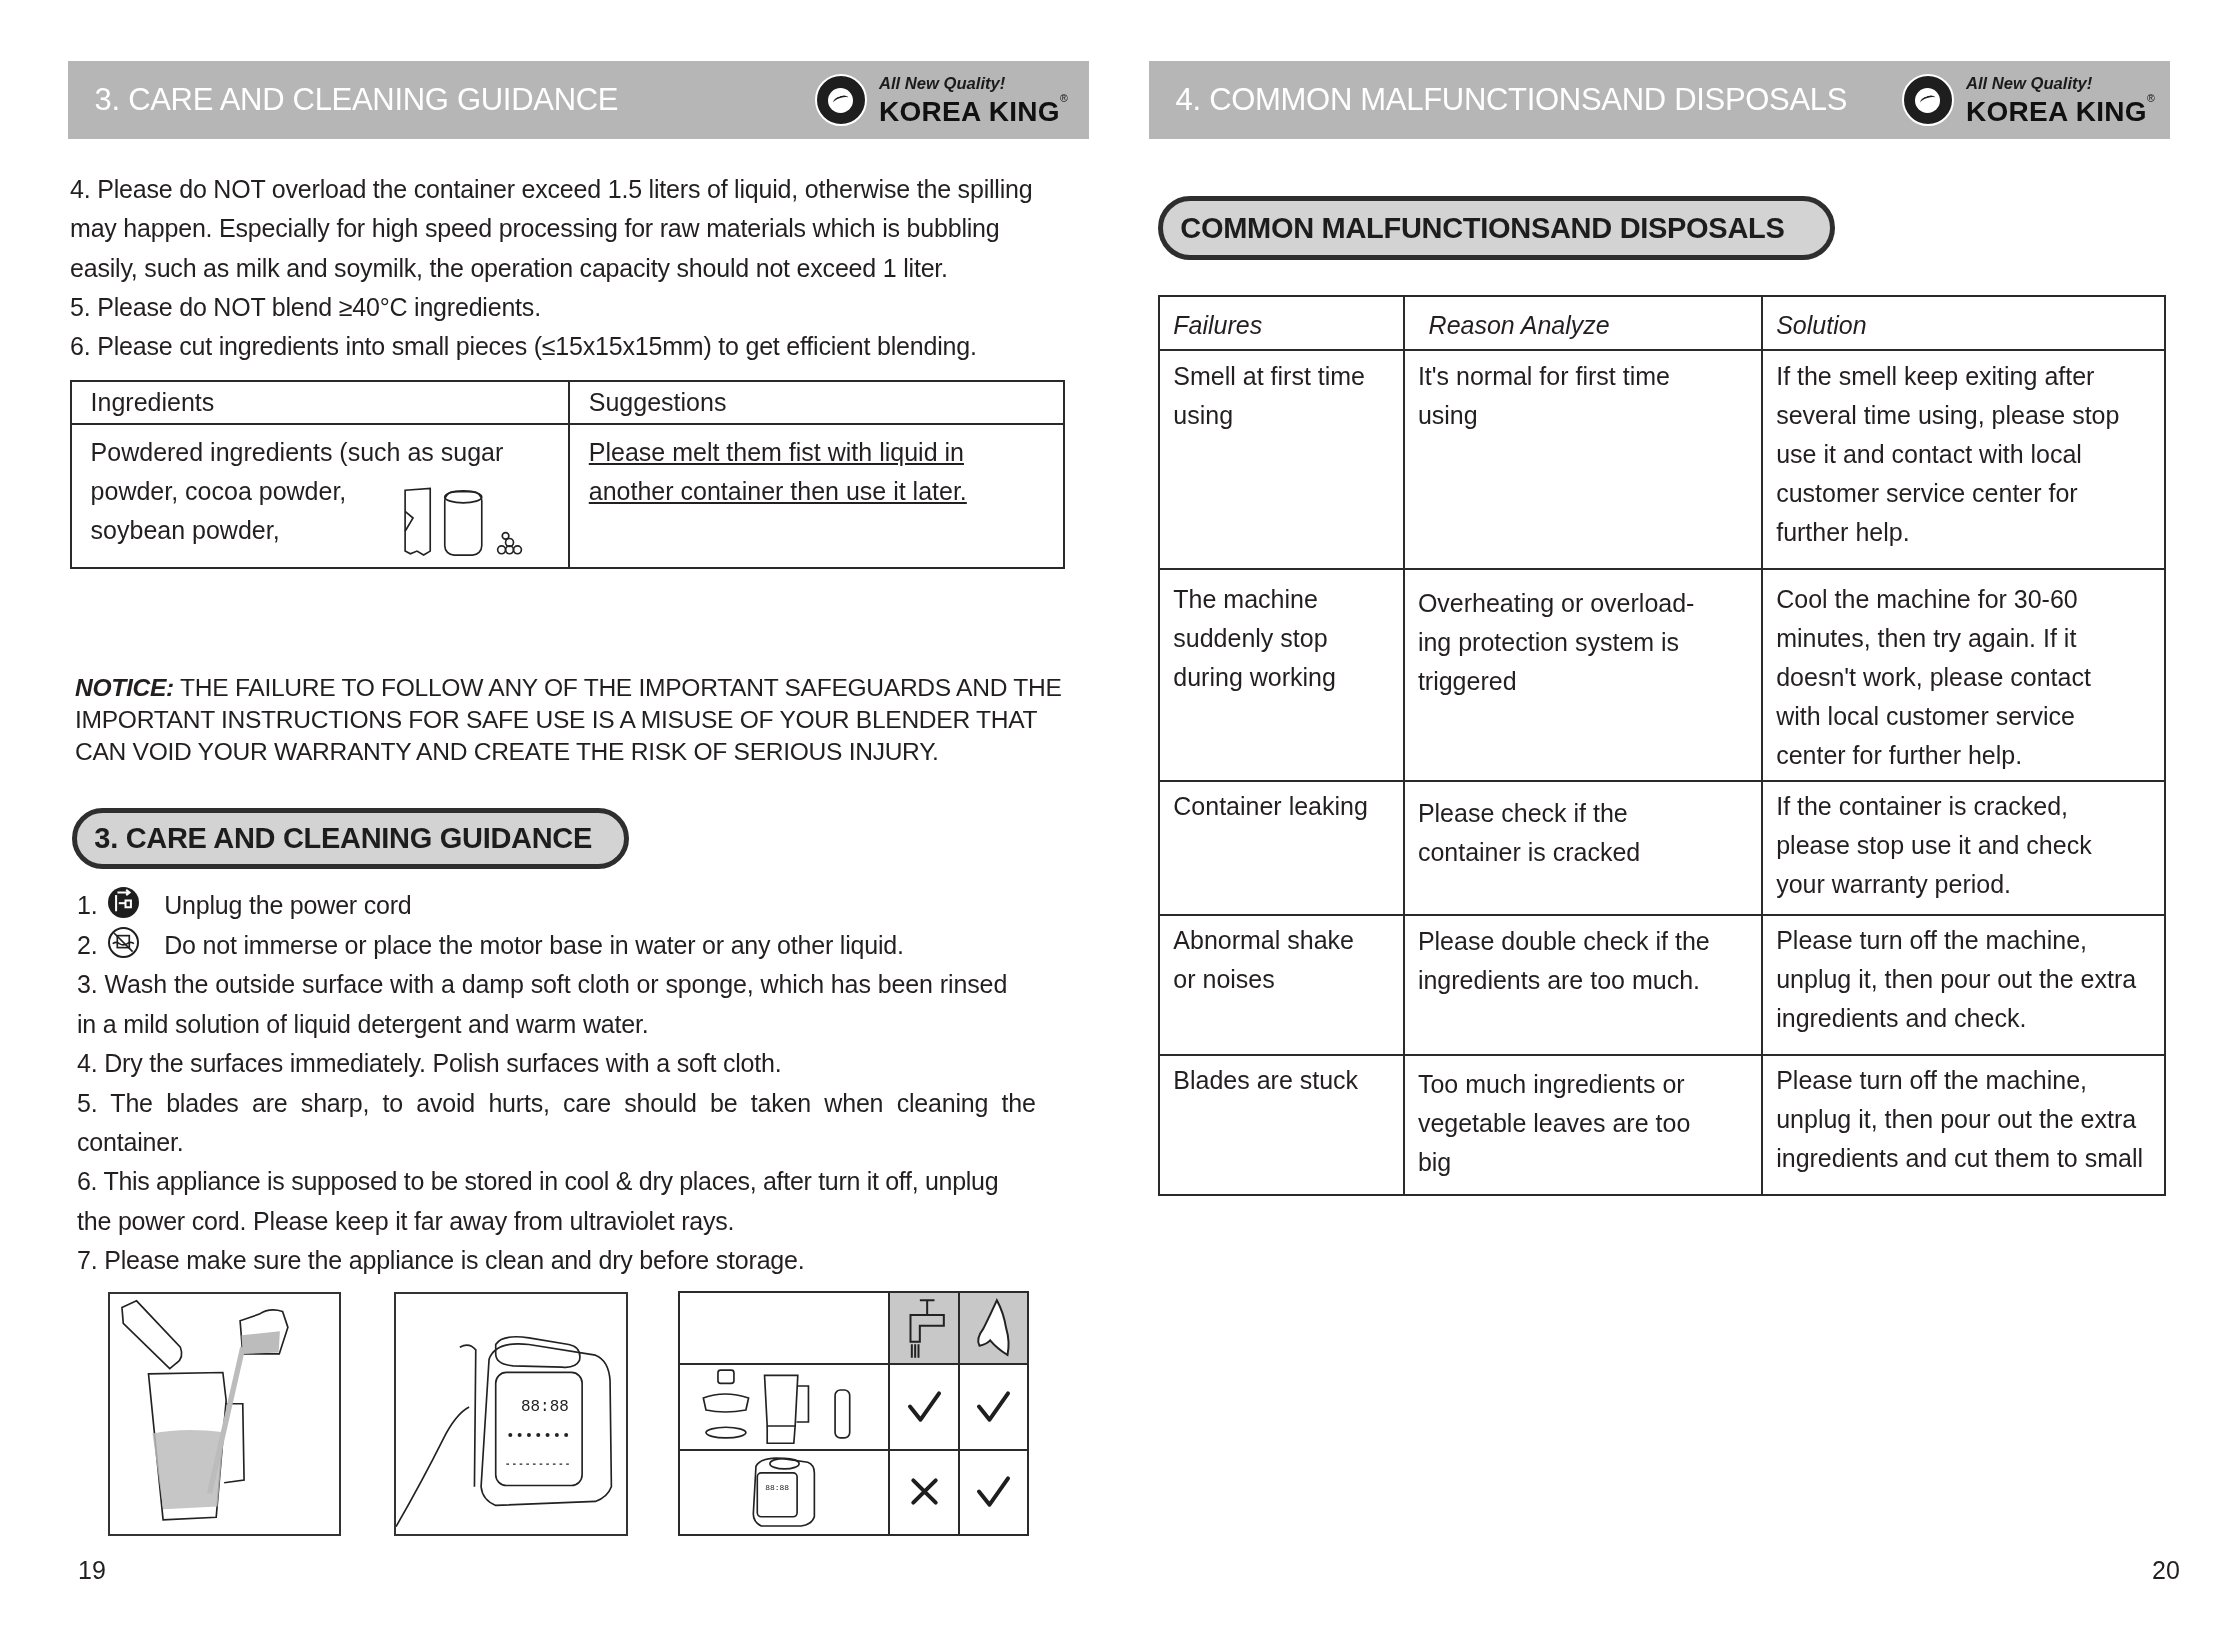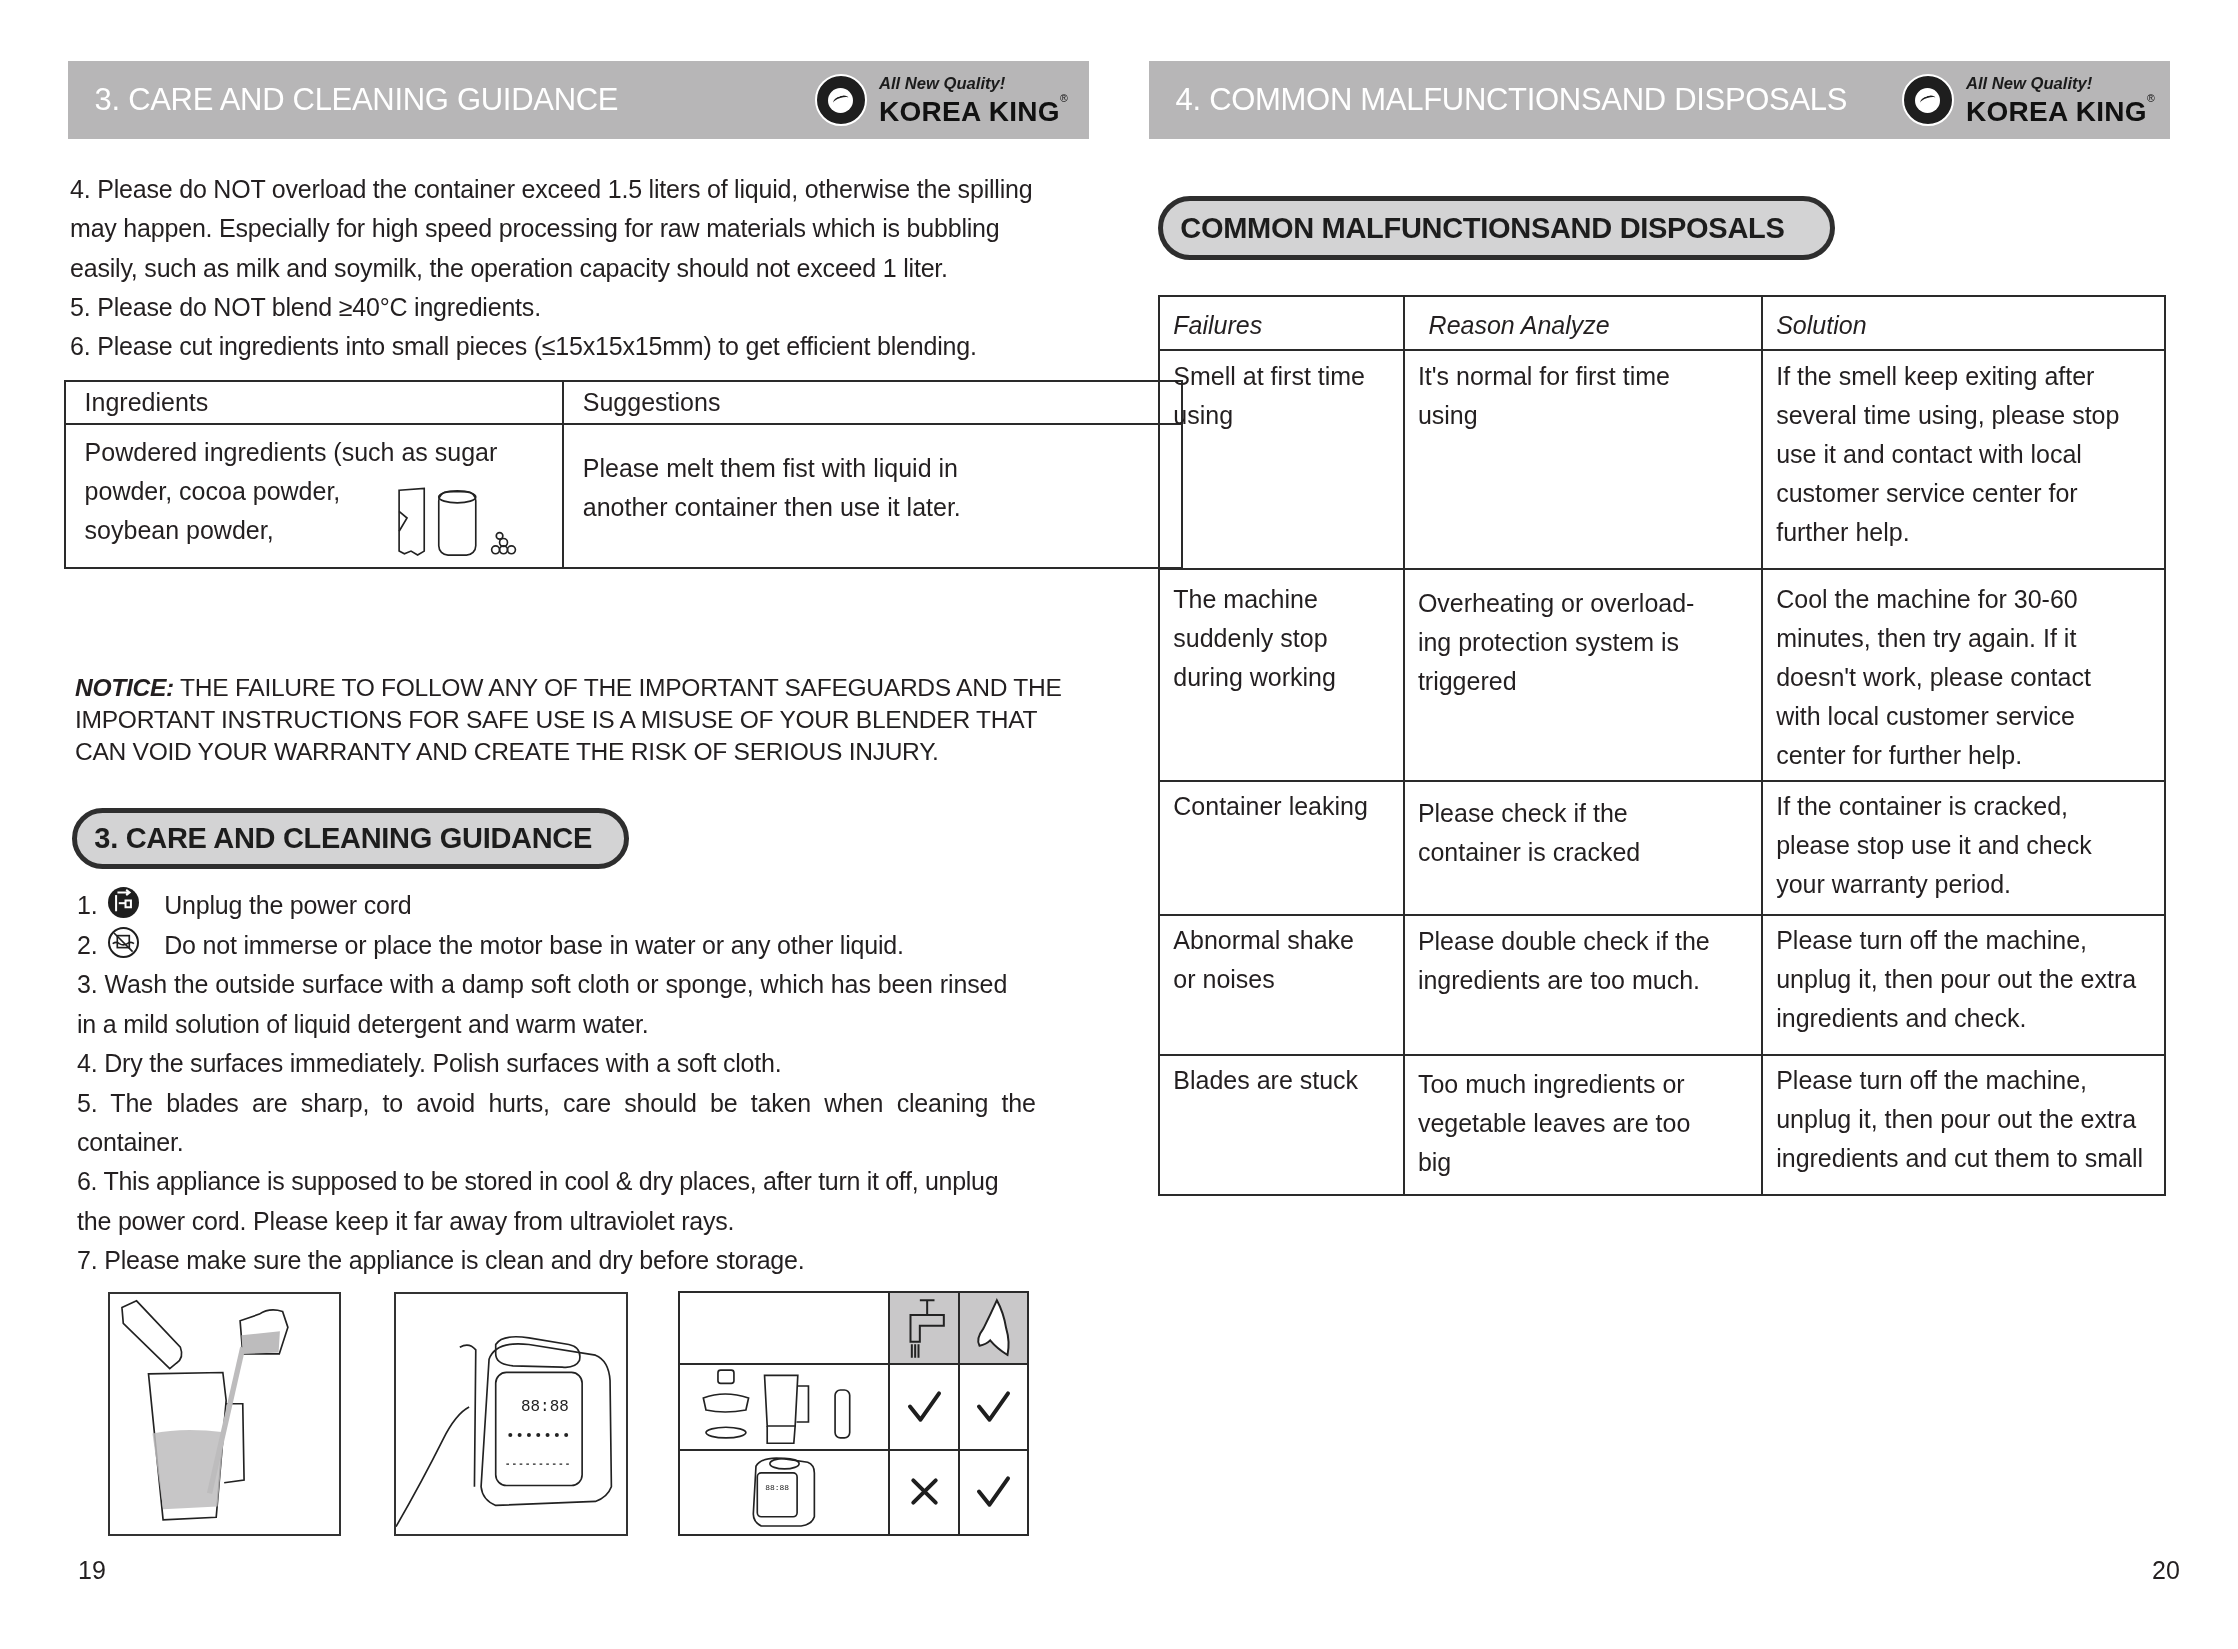--- a/index.html
+++ b/index.html
@@ -45,21 +45,21 @@
 </div>
 
 <div>
   <div class="para" style="left:70px; top:170px;">4. Please do NOT overload the container exceed 1.5 liters of liquid, otherwise the spilling</div>
   <div class="para" style="left:70px; top:209px;">may happen. Especially for high speed processing for raw materials which is bubbling</div>
   <div class="para" style="left:70px; top:249px;">easily, such as milk and soymilk, the operation capacity should not exceed 1 liter.</div>
   <div class="para" style="left:70px; top:288px;">5. Please do NOT blend ≥40°C ingredients.</div>
   <div class="para" style="left:70px; top:327px;">6. Please cut ingredients into small pieces (≤15x15x15mm) to get efficient blending.</div>
 </div>
 
-<table class="grid t1" style="left:64px; top:380px; width:1119px;">
+<table class="grid t1" style="left:70px; top:380px; width:995px;">
   <tbody>
       <tr style="height:43px;">
     <th style="width:459px; padding-top:0; padding-bottom:0; line-height:40px;">Ingredients</th>
     <th style="padding-top:0; padding-bottom:1px; line-height:40px;">Suggestions</th>
   </tr>
   <tr style="height:144px;">
     <td style="position:relative; padding-top:8px;">
       <div>Powdered ingredients (such as sugar</div>
       <div>powder, cocoa powder,</div>
       <div>soybean powder,</div>
@@ -70,21 +70,21 @@
           <rect x="70" y="10" width="56" height="96" rx="14"></rect>
           <ellipse cx="98" cy="18" rx="28" ry="9"></ellipse>
           <circle cx="156" cy="98" r="6"></circle>
               <circle cx="168" cy="98" r="6"></circle>
               <circle cx="180" cy="98" r="6"></circle>
               <circle cx="168" cy="87" r="6"></circle>
               <circle cx="162" cy="77" r="5"></circle>
         </g>
       </svg>
     </td>
-    <td style="padding-top:24px;">
+    <td style="padding-top:8px;text-decoration:underline;">
       <div>Please melt them fist with liquid in</div>
       <div>another container then use it later.</div>
     </td>
   </tr>
 </tbody>
   </table>
 
 <div class="notice">
   <b>NOTICE:</b><span> THE FAILURE TO FOLLOW ANY OF THE IMPORTANT SAFEGUARDS AND THE IMPORTANT INSTRUCTIONS FOR SAFE USE IS A MISUSE OF YOUR BLENDER THAT CAN VOID YOUR WARRANTY AND CREATE THE RISK OF SERIOUS INJURY.</span>
 </div>

